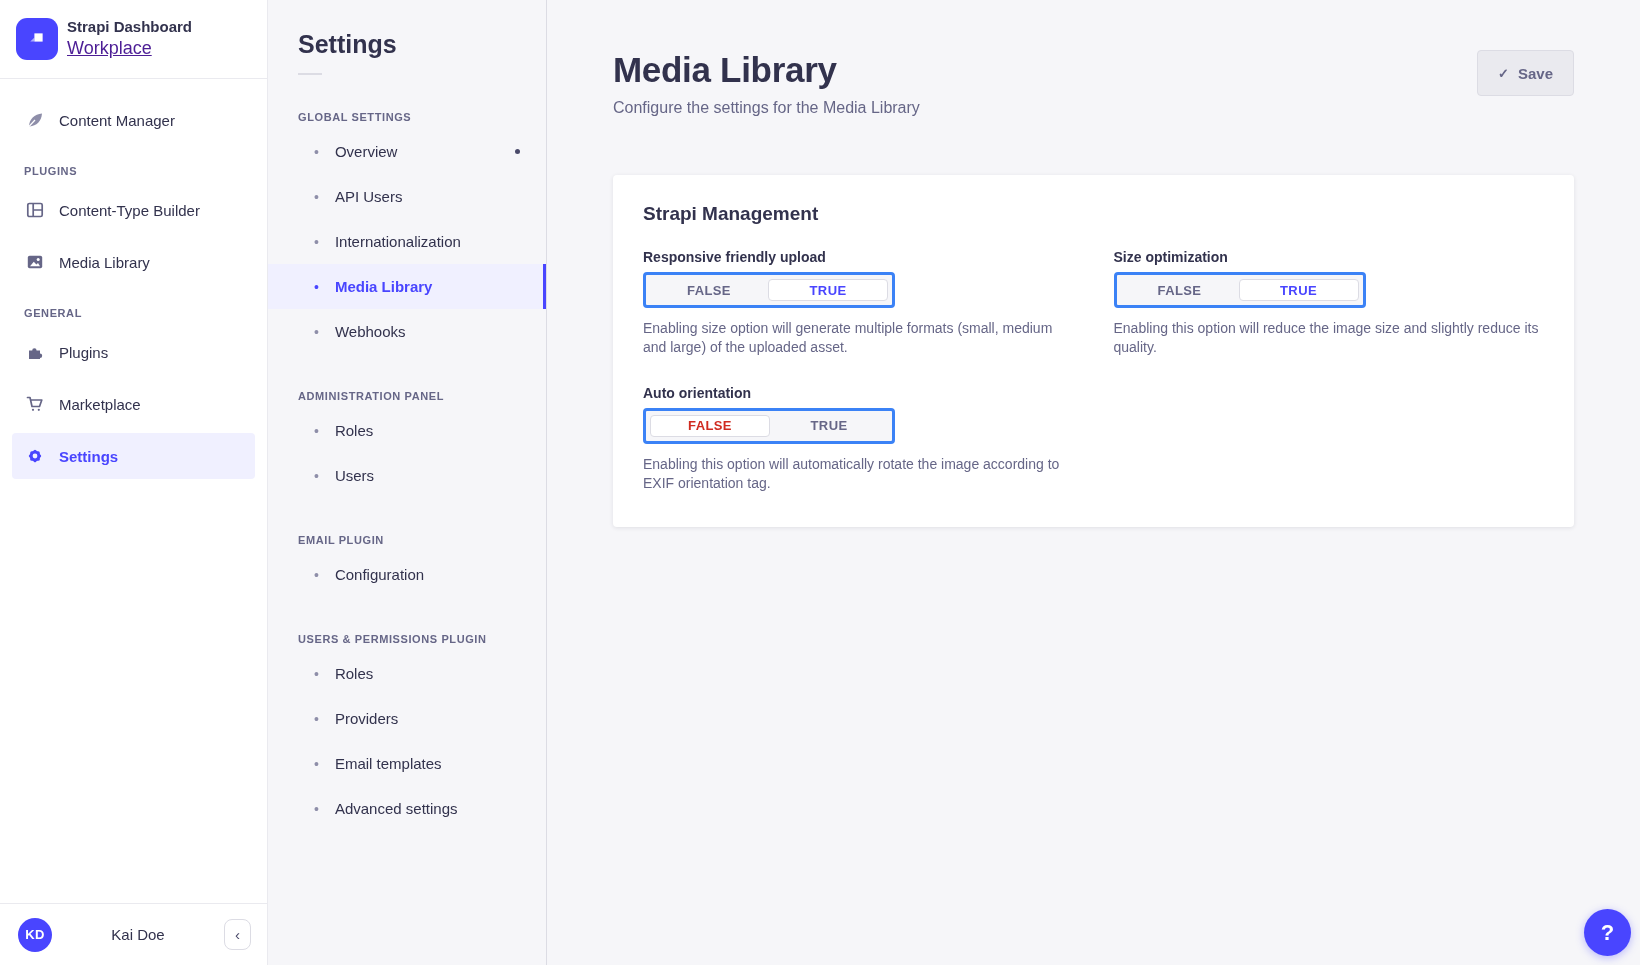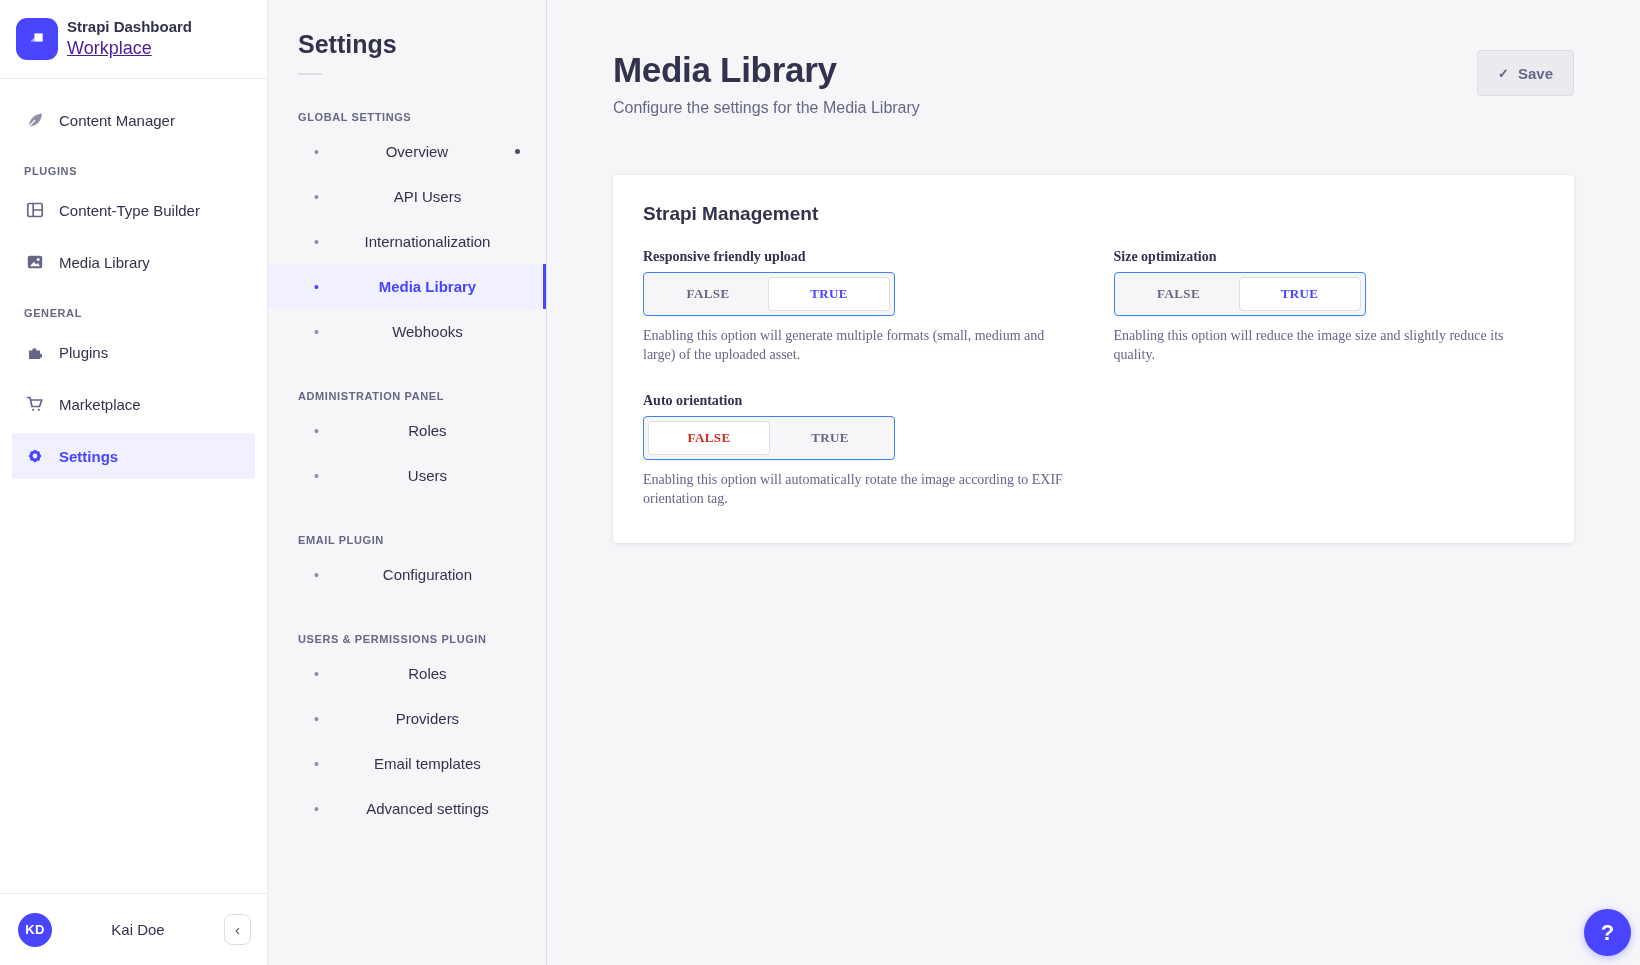--- a/index.html
+++ b/index.html
@@ -41,21 +41,21 @@
   .nav-section-label {
     font-size:11px; font-weight:700; letter-spacing:.6px;
     color:#666687; padding-left:24px; margin:22px 0 10px;
   }
   .nav-item.active {
     margin:0 12px 6px; padding-left:12px; border-radius:4px;
     background:#F0F0FF;
   }
   .nav-item.active .nav-label { color:#4945FF; font-weight:600; }
   .user-bar {
-    height:72px; border-top:1px solid #EAEAEF;
+    height:62px; border-top:1px solid #EAEAEF;
     display:flex; align-items:center; padding:0 16px 0 18px;
   }
   .avatar {
     width:34px; height:34px; border-radius:50%;
     background:#4945FF; color:#FFF;
     display:flex; align-items:center; justify-content:center;
     font-size:13px; font-weight:700; letter-spacing:.3px;
   }
   .user-name { flex:1; text-align:center; font-size:15px; color:#32324D; }
   .collapse-btn {
@@ -75,21 +75,21 @@
     font-size:11px; font-weight:700; letter-spacing:.6px;
     color:#666687; padding-left:30px; margin:36px 0 6px;
   }
   .sub-item {
     position:relative;
     display:flex; align-items:center; gap:16px;
     height:45px; padding:0 26px 0 46px;
     cursor:pointer; text-decoration:none;
   }
   .bullet { font-size:14px; color:#8E8EA9; line-height:1; }
-  .sub-label { font-size:15px; color:#32324D; flex:1;text-align:center; }
+  .sub-label { font-size:15px; color:#32324D; flex:1; }
   .notif-dot { width:5px; height:5px; border-radius:50%; background:#4A4A6A; }
   .sub-item.active { background:#F0F0FF; }
   .sub-item.active .sub-label { color:#4945FF; font-weight:600; }
   .sub-item.active .bullet { color:#4945FF; }
   .sub-item.active::after {
     content:""; position:absolute; right:0; top:0; bottom:0;
     width:3px; background:#4945FF;
   }
   
   .content { flex:1; height:100%; background:#F6F6F9; padding:50px 66px 0; overflow:hidden; }
@@ -102,26 +102,26 @@
     background:#EAEAEF; border:1px solid #DCDCE4; border-radius:4px;
     color:#666687; font-size:15px; font-weight:700; cursor:default;
   }
   .save-btn .check { font-size:13px; font-weight:700; }
   .panel {
     margin-top:58px; background:#FFFFFF; border-radius:4px;
     box-shadow:0 1px 4px rgba(33,33,52,.1);
     padding:28px 30px 34px;
   }
   .panel-title { font-size:19px; font-weight:700; color:#32324D; margin-bottom:24px; }
-  .fields-grid { display:grid; grid-template-columns:1fr 1fr; column-gap:40px; row-gap:28px;font-family:Liberation Serif, serif; }
+  .fields-grid { display:grid; grid-template-columns:1fr 1fr; column-gap:40px; row-gap:28px; }
   .field-label { font-size:14px; font-weight:700; color:#32324D; margin-bottom:7px; }
   .toggle {
     display:flex; align-items:stretch;
-    width:252px; height:44px; padding:4px;
-    background:#F6F6F9; border:1px solid #3b82f6; border-radius:4px;
+    width:252px; height:36px; padding:4px;
+    background:#F6F6F9; border:3px solid #3b82f6; border-radius:4px;
   }
   .opt {
     flex:1; display:flex; align-items:center; justify-content:center;
     font-size:13px; font-weight:700; letter-spacing:.4px;
     color:#666687; border-radius:4px; cursor:pointer;
   }
   .toggle.val-true .opt-on  { background:#FFF; border:1px solid #DCDCE4; color:#4945FF; }
   .toggle.val-false .opt-off{ background:#FFF; border:1px solid #DCDCE4; color:#D02B20; }
   .field-hint { font-size:14px; color:#666687; line-height:1.35; margin-top:11px; max-width:440px; }
   
@@ -305,21 +305,21 @@
   <section class="panel">
     <h2 class="panel-title">Strapi Management</h2>
     <div class="fields-grid">
 
       <div class="field">
         <div class="field-label">Responsive friendly upload</div>
         <div class="toggle val-true">
           <span class="opt opt-off">FALSE</span>
           <span class="opt opt-on">TRUE</span>
         </div>
-        <p class="field-hint">Enabling this option will generate multiple formats (small, medium and large) of the uploaded asset.</p>
+        <p class="field-hint">Enabling size option will generate multiple formats (small, medium and large) of the uploaded asset.</p>
       </div>
 
       <div class="field">
         <div class="field-label">Size optimization</div>
         <div class="toggle val-true">
           <span class="opt opt-off">FALSE</span>
           <span class="opt opt-on">TRUE</span>
         </div>
         <p class="field-hint">Enabling this option will reduce the image size and slightly reduce its quality.</p>
       </div>

